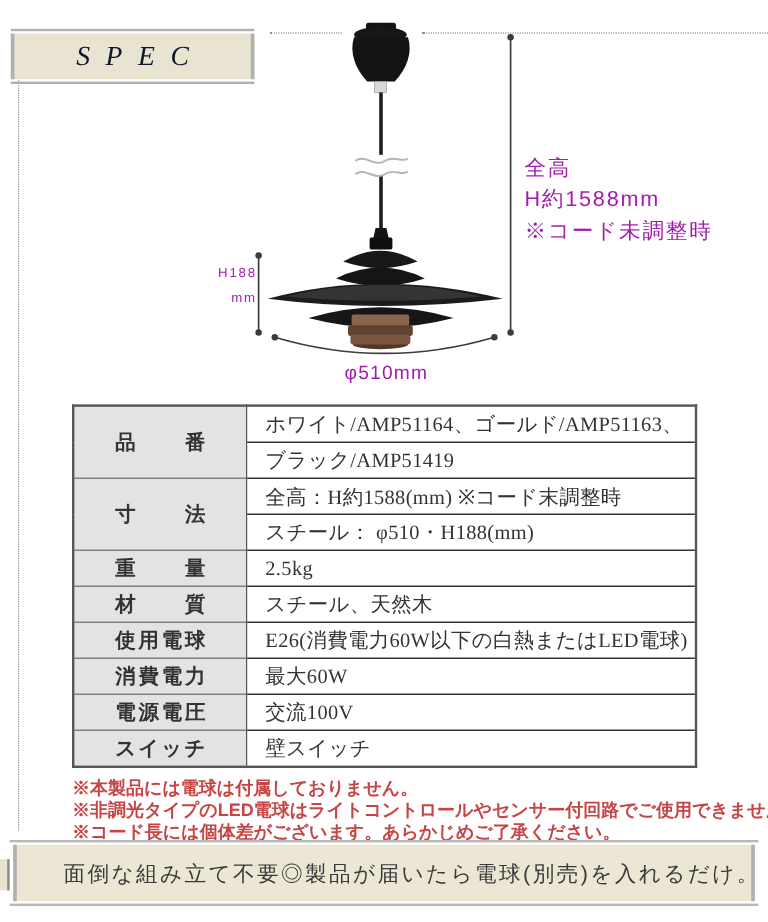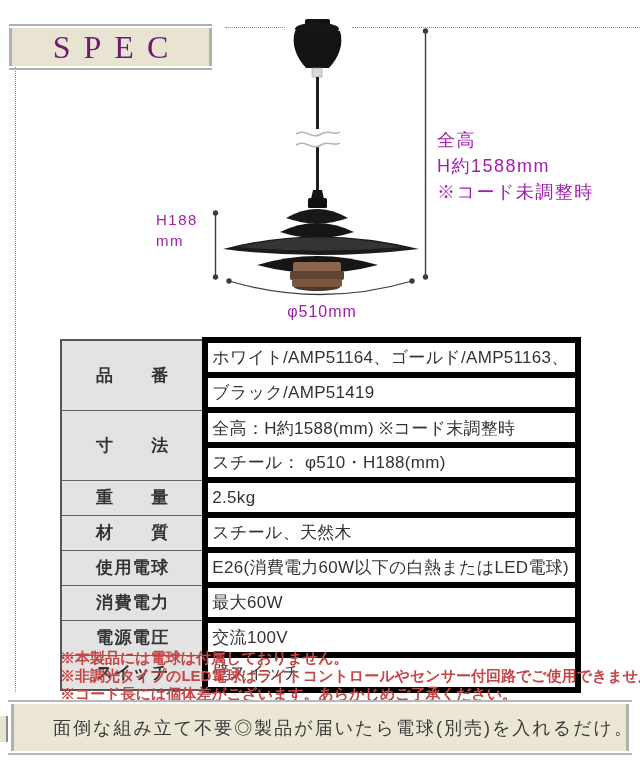--- a/index.html
+++ b/index.html
@@ -12,38 +12,38 @@
   .dot-h.seg2{left:352px;top:27px;width:288px;}
   .dot-v{position:absolute;left:15px;top:30px;width:0;height:662px;border-left:1px dotted #8f8f8f;}
 
   
   .rule{position:absolute;height:2px;background:#b0b0b0;}
   .spec-rule-top{left:9px;top:24px;width:203px;}
   .spec-rule-bottom{left:9px;top:68px;width:203px;}
   .spec-box{position:absolute;left:9px;top:28px;width:197px;height:38px;background:#e9e4d2;
     border-left:3px solid #b0b0b0;border-right:3px solid #b0b0b0;
     display:flex;align-items:center;justify-content:center;}
-  .spec-box span{font-family:"Liberation Serif",serif;font-size:32px;color:#701a75;
-    letter-spacing:13px;padding-left:13px;}
+  .spec-box span{font-family:"Liberation Serif",serif;font-size:23px;color:#0f172a;
+    letter-spacing:13px;padding-left:13px;font-style:italic;}
 
   
   .anno{position:absolute;color:#a21caf;}
   .anno-zenko{left:437px;top:127px;font-size:18px;line-height:26px;letter-spacing:1.5px;}
-  .anno-h188{left:156px;top:209px;width:58px;text-align:left;font-size:15px;line-height:21px;letter-spacing:1.5px;}
+  .anno-h188{left:156px;top:218px;width:58px;text-align:right;font-size:11px;line-height:21px;letter-spacing:1.5px;}
   .anno-phi{left:252px;top:303px;width:140px;text-align:center;font-size:16px;letter-spacing:1px;}
 
   svg.lamp{position:absolute;left:130px;top:14px;}
 
   
   table.spec-table{position:absolute;left:60px;top:337px;width:521px;border-collapse:collapse;
     border:2px solid #555;font-size:17px;color:#333;}
   table.spec-table th{width:140px;background:#e3e3e3;font-weight:bold;
     border:1px solid #666;border-right:1px solid #555;
     text-align:justify;text-align-last:justify;padding:0 34px;}
-  table.spec-table td{border:6px solid #000000;height:29px;padding:0 6px 0 4px;letter-spacing:0.3px;white-space:nowrap;}
+  table.spec-table td{border:1px solid #000000;height:29px;padding:0 6px 0 15px;letter-spacing:0.3px;white-space:nowrap;font-family:Liberation Serif, serif;}
 
   
   .footnotes{position:absolute;left:60px;top:649px;font-size:15px;font-weight:600;
     color:#c64545;line-height:18px;white-space:nowrap;}
 
   
   .banner-rule-top{left:8px;top:700px;width:624px;background:#b8b8b8;}
   .banner-rule-bottom{left:8px;top:753px;width:624px;background:#b8b8b8;}
   .banner-box{position:absolute;left:11px;top:704px;width:612px;height:47px;background:#ece7d5;
     border-left:3px solid #b0b0b0;border-right:3px solid #b0b0b0;

